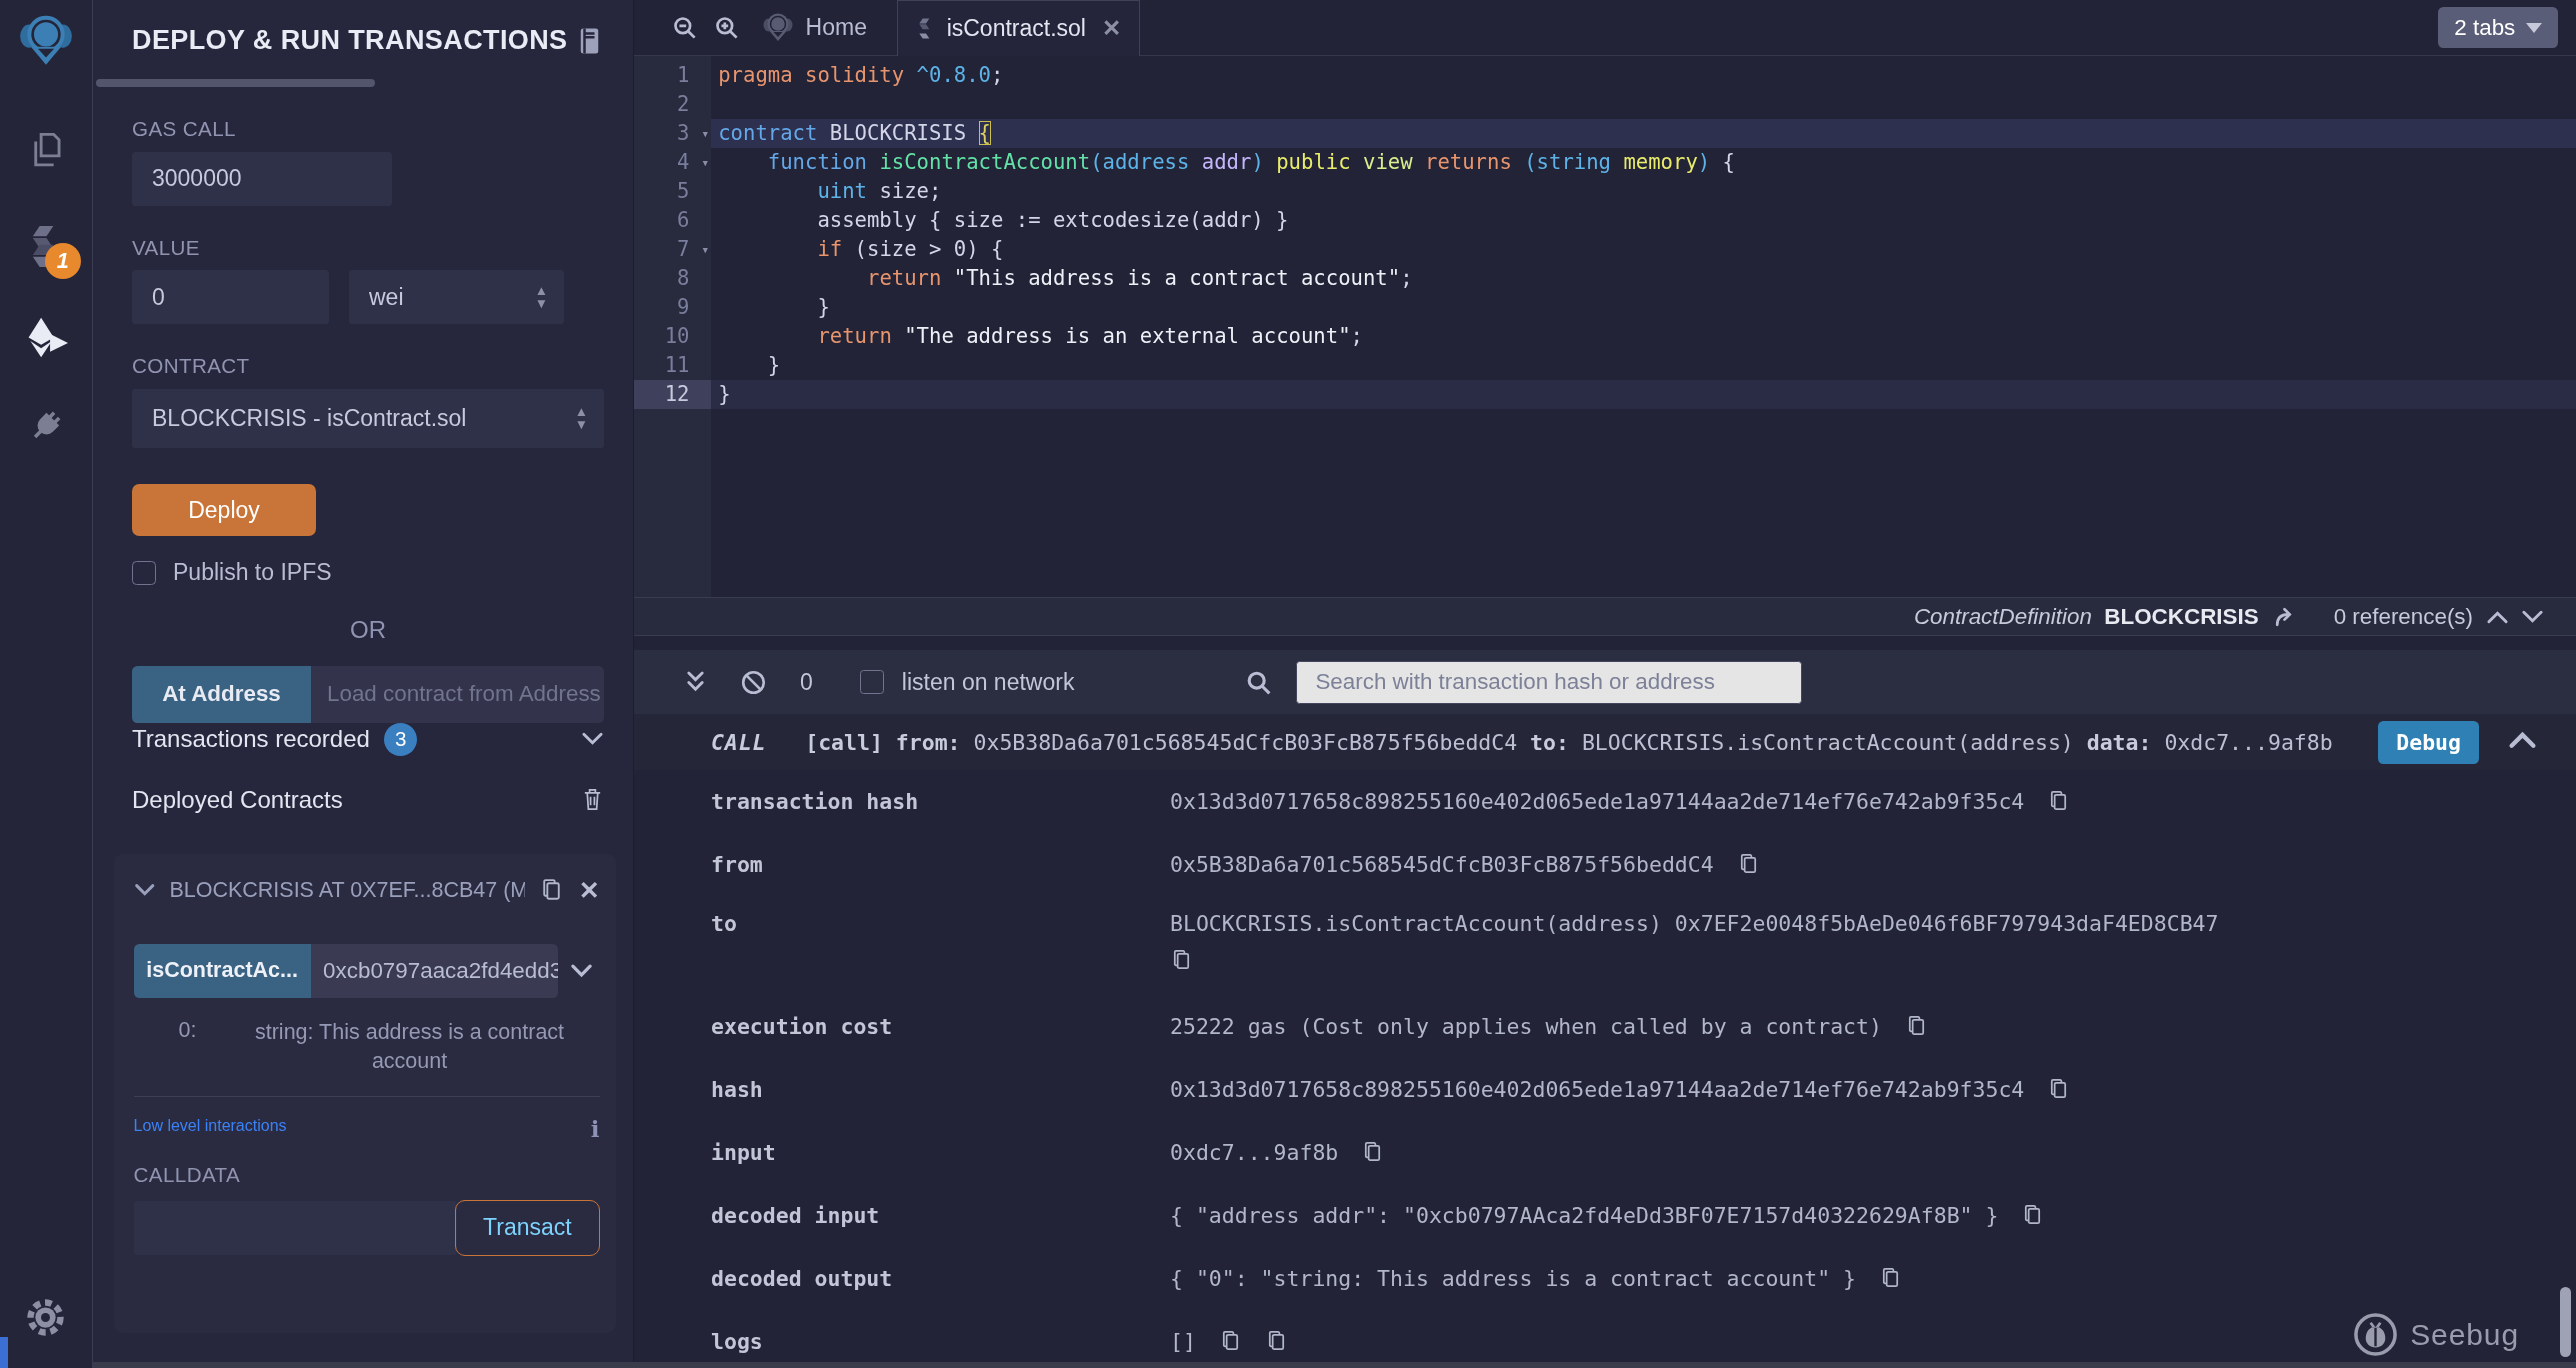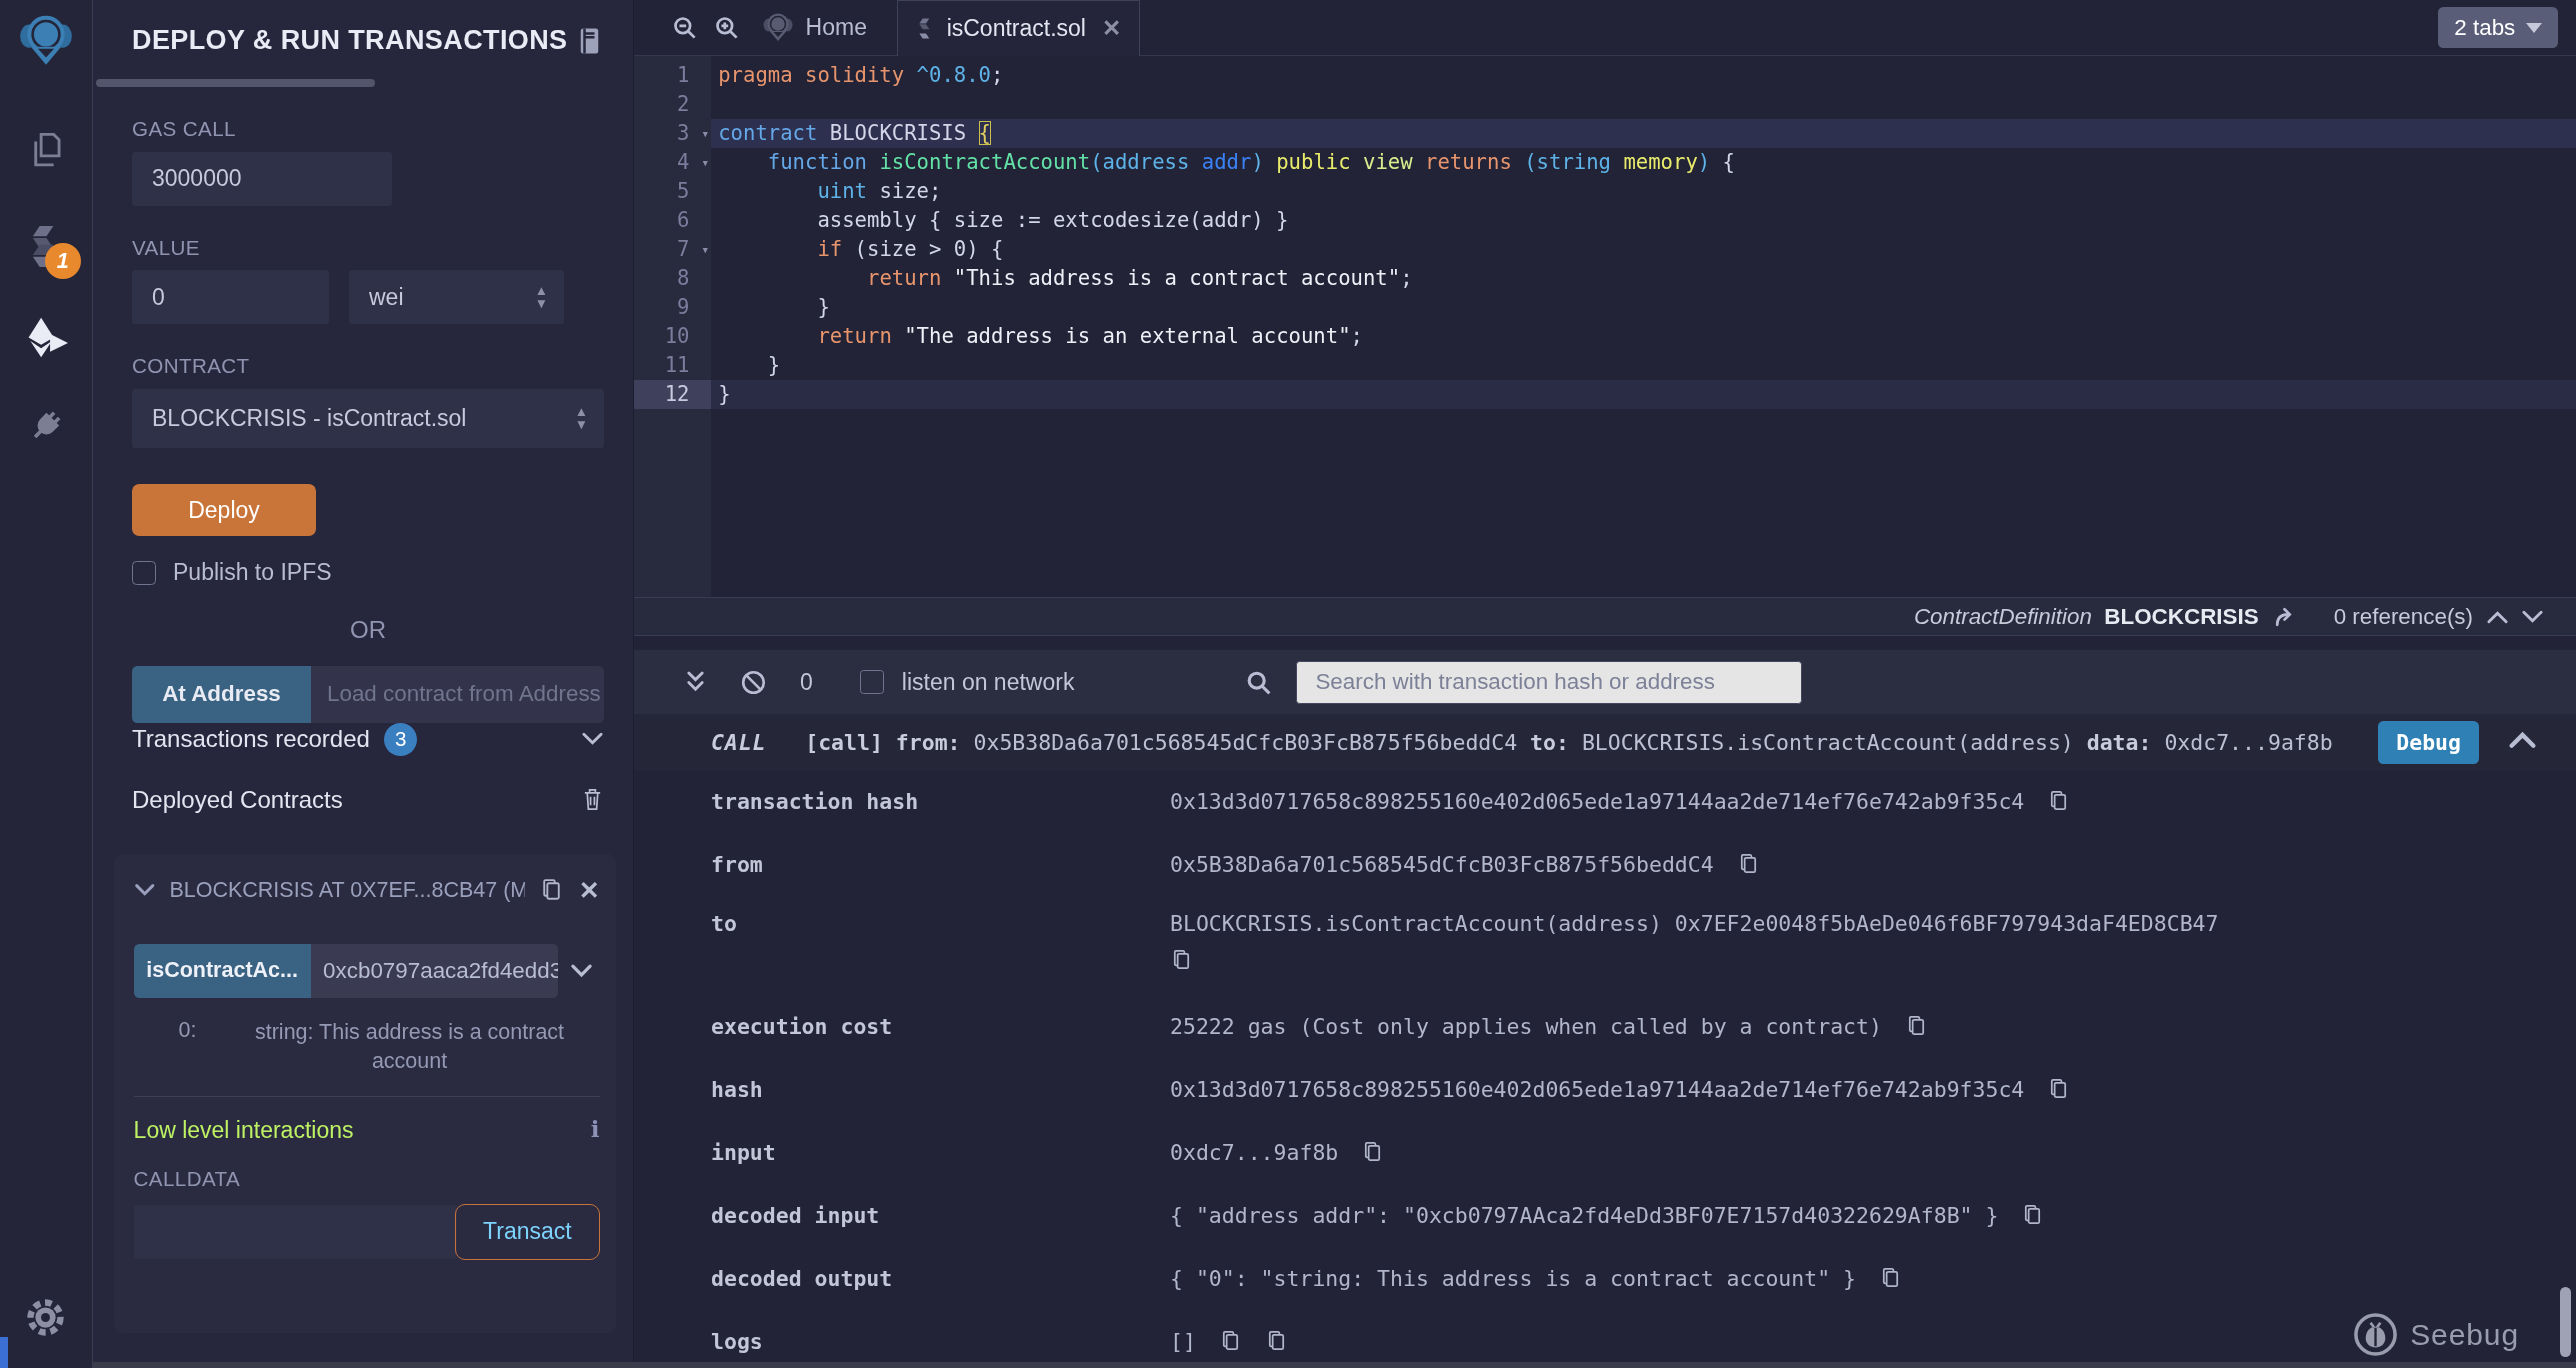--- a/index.html
+++ b/index.html
@@ -68,21 +68,21 @@
   .fn-row{ margin-top:39px; display:flex; align-items:center;}
   .btn-fn{ width:177px; height:54px; background:#3a6282; border:none; border-radius:5.4px 0 0 5.4px; color:#eef1f7;
            font-size:21.5px; font-weight:700; cursor:pointer;}
   .fn-input{ width:247px; height:54px; background:#3a3b52; border-radius:0 5.4px 5.4px 0; color:#b9bdd3; font-size:22.4px;
              display:flex; align-items:center; padding:0 12.5px; white-space:nowrap; overflow:hidden;}
   .fn-caret{ margin-left:12.5px; color:#b9bdd3;}
   .fn-output{ margin-top:20px; display:flex; gap:25px; padding-left:45px; color:#9599b4; font-size:21.5px;}
   .fn-output .val{ width:376px; text-align:center; line-height:29px;}
   .card-divider{ margin-top:20px; height:1.8px; background:#3d3f55; width:466px;}
   .lli-row{ margin-top:20px; display:flex; align-items:flex-start;}
-  .lli-title{ font-size:23px; font-weight:500; color:#bef264;}
+  .lli-title{ font-size:16px; font-weight:500; color:#3b82f6;}
   .info-i{ font-family:"DejaVu Serif",serif; font-weight:bold; font-size:23px; color:#8d92b6; line-height:23px;}
   .calldata-label{ margin-top:23px; font-size:20.6px; color:#9094b0; letter-spacing:0.4px;}
   .calldata-row{ margin-top:12.5px; display:flex; align-items:center;}
   .calldata-input{ width:336px; height:54px; background:#2f3148; border-radius:3.6px;}
   .btn-transact{ margin-left:-1.8px; width:150px; height:56px; background:transparent; border:1.8px solid #c97539; border-radius:10px;
                  color:#7dd3fc; font-size:23px; cursor:pointer;}
 
   
   .main{ flex:1; display:flex; flex-direction:column; min-width:0;}
   .tabbar{ height:56px; flex:0 0 56px; background:#222336; border-bottom:1.8px solid #35374d;
@@ -102,21 +102,21 @@
   .code-row{ display:flex; height:29px; font-family:"DejaVu Sans Mono",monospace; font-size:20.6px; line-height:29px;}
   .gutter-cell{ width:77px; flex:0 0 77px; display:flex; color:#7a7e9c; position:relative;}
   .lnum{ flex:1; text-align:right; padding-right:21.5px;}
   .fold{ position:absolute; right:1.8px; top:0; font-size:13.4px; color:#8a8da6;}
   .code-text{ white-space:pre; padding-left:7.2px; flex:1;}
   .hl-line{ background:#2e3050;}
   .hl-line .gutter-cell{ background:#282a3e;}
   .hl-cursor{ background:#2a2c46;}
   .hl-cursor .gutter-cell{ background:#3f415c; color:#c6cade;}
   .tok-korange{color:#e8956d} .tok-kblue{color:#64a8e8} .tok-kcyan{color:#5db3e8}
-  .tok-kgreen{color:#63e2a7} .tok-ktan{color:#3b82f6} .tok-kyellow{color:#e9ec6b}
+  .tok-kgreen{color:#63e2a7} .tok-ktan{color:#c4b5fd} .tok-kyellow{color:#e9ec6b}
   .tok-kview{color:#d9ee8d} .tok-plain{color:#d3d6e8} .tok-string{color:#eef0f8}
   .tok-bracket{color:#e0d05e; outline:1.8px solid #cdbf4e; outline-offset:-1.8px;}
 
   .statusbar{ height:39px; flex:0 0 39px; background:#282a3e; border-top:0.9px solid #3a3c52; border-bottom:0.9px solid #3a3c52;
               display:flex; align-items:center; justify-content:flex-end; padding-right:32px; gap:12.5px; font-size:22.4px;}
   .sb-kind{ font-style:italic; color:#c7cad8;}
   .sb-name{ font-weight:bold; color:#e8eaf2;}
   .sb-refs{ margin-left:23px; color:#c7cad8;}
   .status-gap{ height:14.3px; flex:0 0 14.3px; background:#222336;}
 

